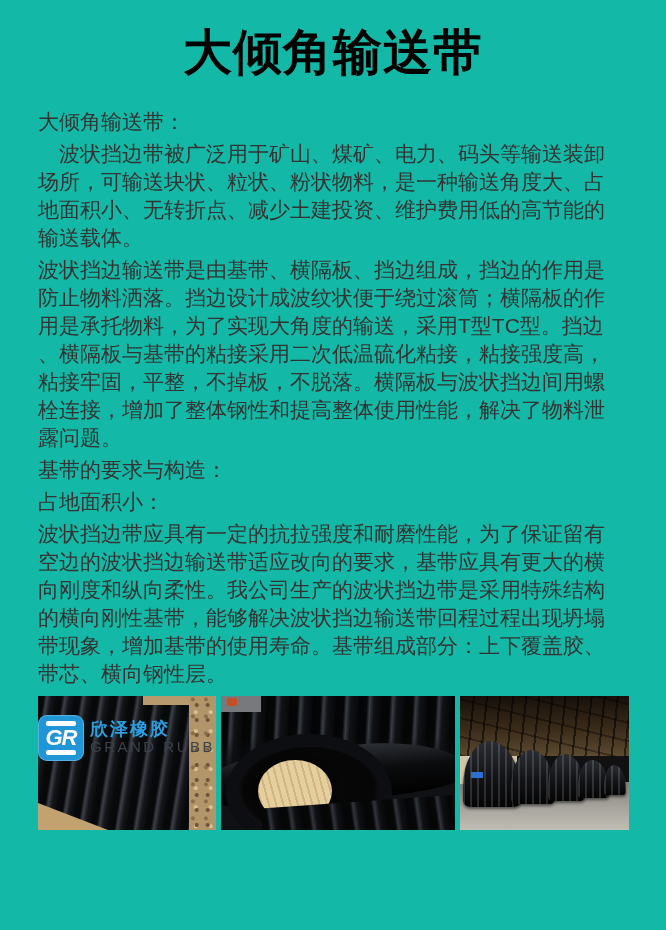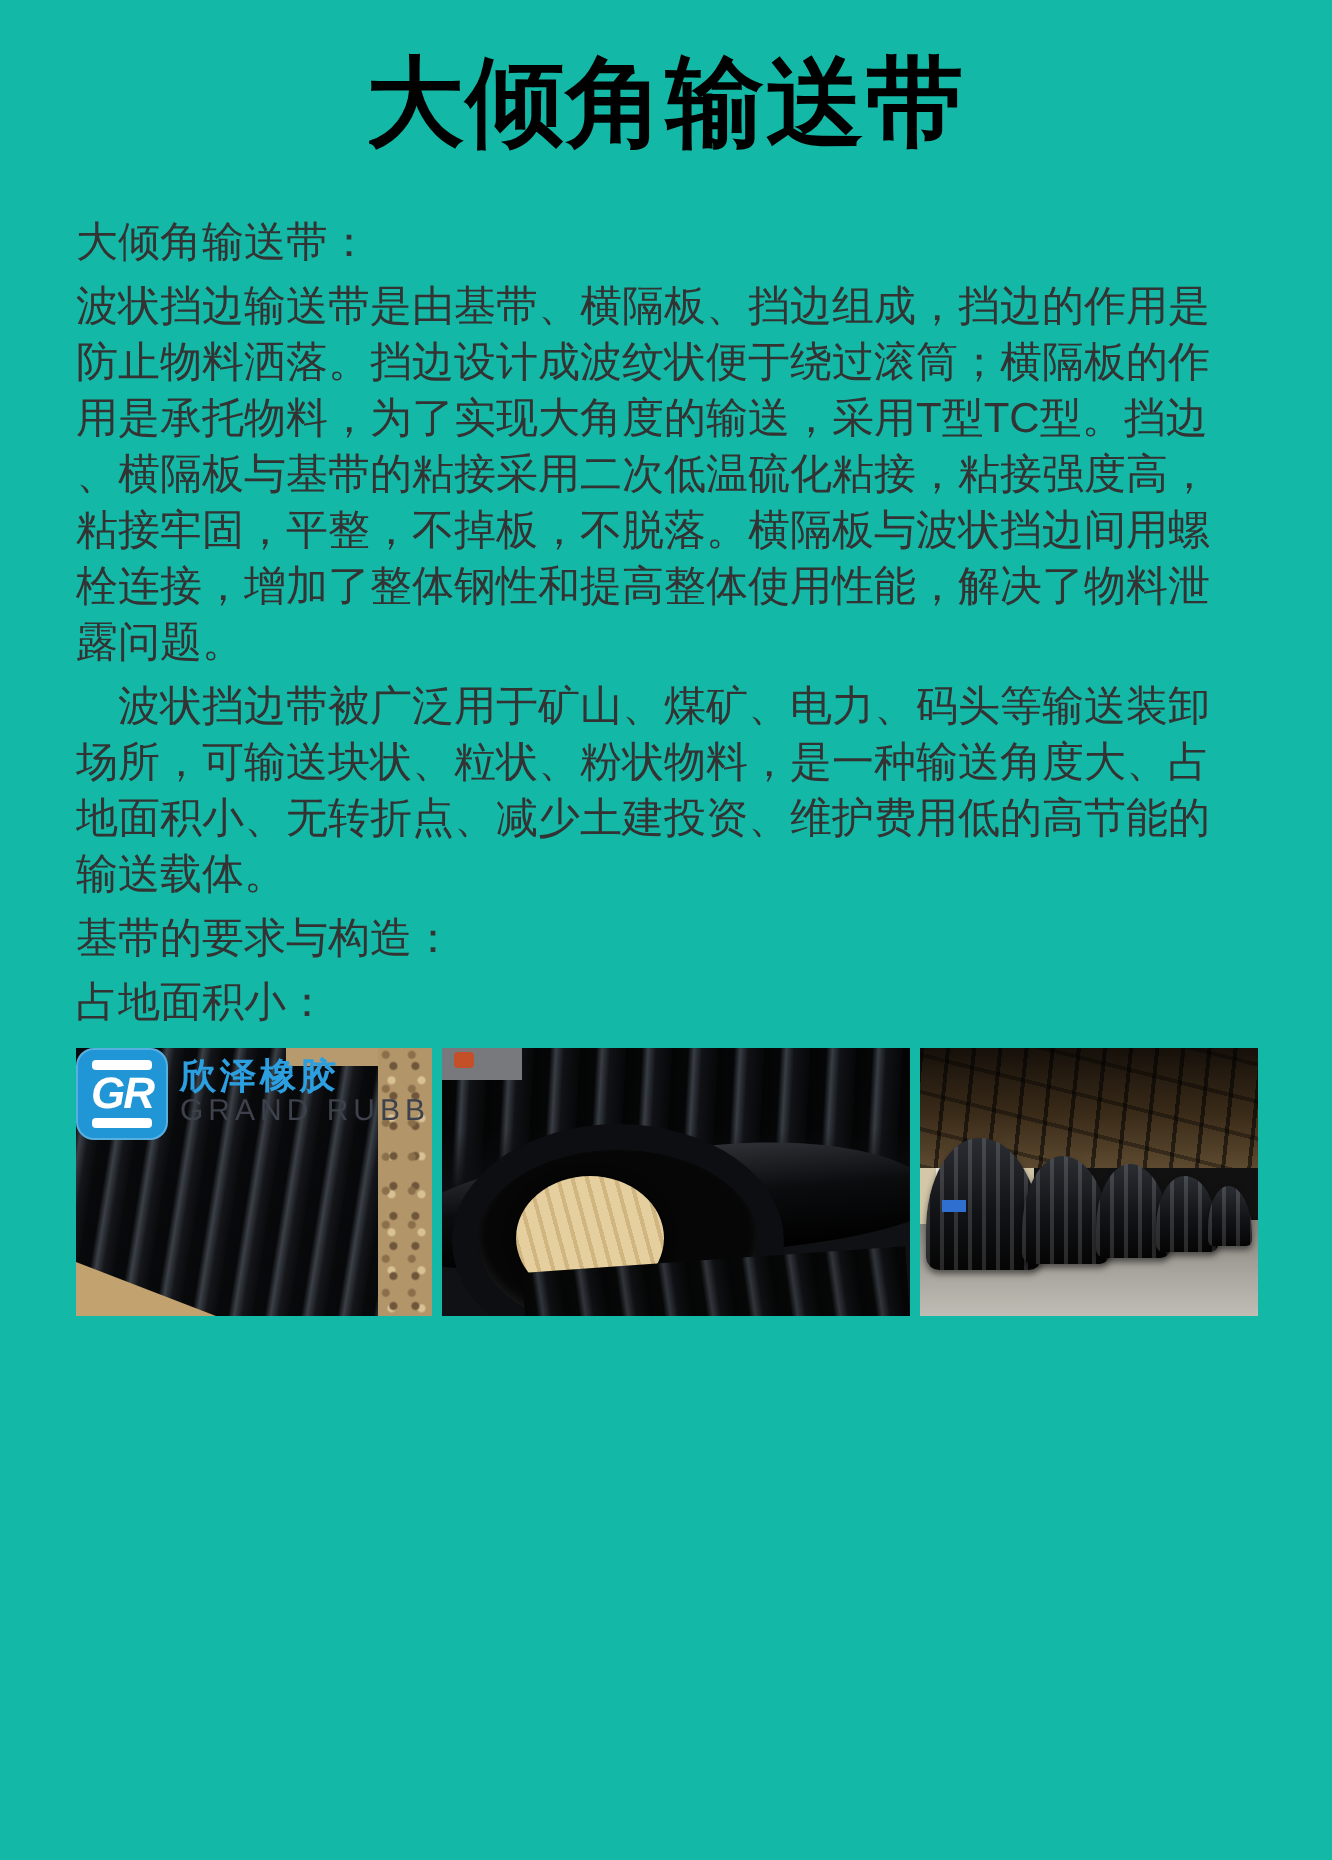--- a/index.html
+++ b/index.html
@@ -60,21 +60,21 @@
     position:absolute;left:0;bottom:0;width:70px;height:36px;
     background-color:#c2a26e;
     background-image:radial-gradient(circle at 40% 40%, #93천 1px, transparent 2px);
     clip-path:polygon(0 100%, 0 25%, 100% 100%);
   }
   .p1-corner-tr{
     position:absolute;top:0;right:27px;width:46px;height:9px;
     background:#b79a6d;
   }
   
-  .brand{position:absolute;top:0;left:0;display:flex;align-items:flex-start;}
+  .brand{position:absolute;top:19px;left:0;display:flex;align-items:flex-start;}
   .brand-badge{
     width:46px;height:46px;border-radius:9px;
     background:#2196d6;
     display:flex;flex-direction:column;align-items:center;justify-content:center;
     box-shadow:0 0 0 1px rgba(255,255,255,.25) inset;
     flex:0 0 auto;
   }
   .brand-bar{width:30px;height:5px;border-radius:2px;background:#fff;}
   .brand-mono{
     font-size:22px;line-height:24px;font-weight:700;font-style:italic;
@@ -168,24 +168,25 @@
 </style>
 </head>
 <body>
 
 <div class="page">
 
   <h1 class="page-title">大倾角输送带</h1>
 
   <div class="content">
     <p>大倾角输送带：</p>
+    <p>　波状挡边带被广泛用于矿山、煤矿、电力、码头等输送装卸场所，可输送块状、粒状、粉状物料，是一种输送角度大、占地面积小、无转折点、减少土建投资、维护费用低的高节能的输送载体。</p>
     <p>波状挡边输送带是由基带、横隔板、挡边组成，挡边的作用是防止物料洒落。挡边设计成波纹状便于绕过滚筒；横隔板的作用是承托物料，为了实现大角度的输送，采用T型TC型。挡边、横隔板与基带的粘接采用二次低温硫化粘接，粘接强度高，粘接牢固，平整，不掉板，不脱落。横隔板与波状挡边间用螺栓连接，增加了整体钢性和提高整体使用性能，解决了物料泄露问题。</p>
-    <p>　波状挡边带被广泛用于矿山、煤矿、电力、码头等输送装卸场所，可输送块状、粒状、粉状物料，是一种输送角度大、占地面积小、无转折点、减少土建投资、维护费用低的高节能的输送载体。</p>
     <p>基带的要求与构造：</p>
     <p>占地面积小：</p>
+    <p>波状挡边带应具有一定的抗拉强度和耐磨性能，为了保证留有空边的波状挡边输送带适应改向的要求，基带应具有更大的横向刚度和纵向柔性。我公司生产的波状挡边带是采用特殊结构的横向刚性基带，能够解决波状挡边输送带回程过程出现坍塌带现象，增加基带的使用寿命。基带组成部分：上下覆盖胶、带芯、横向钢性层。</p>
   </div>
 
   <div class="photos">
 
     <div class="photo photo-1">
       <div class="p1-belt"></div>
       <div class="p1-cork"></div>
       <div class="p1-corner-tr"></div>
       <div class="p1-corner-bl"></div>
       <div class="brand">

